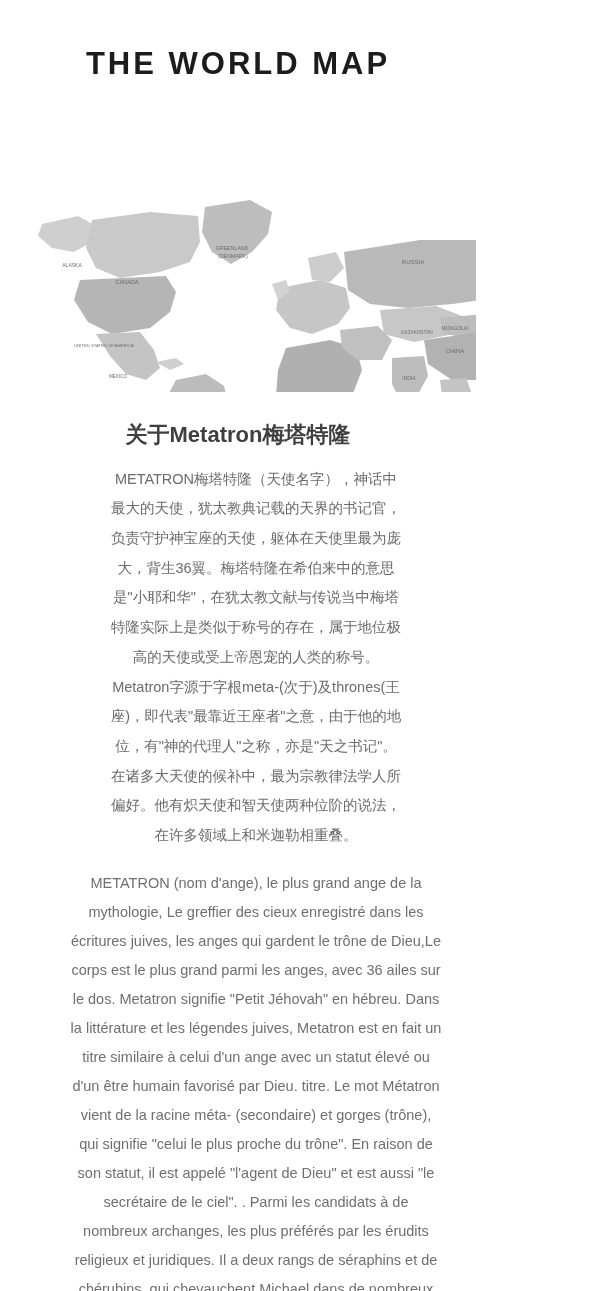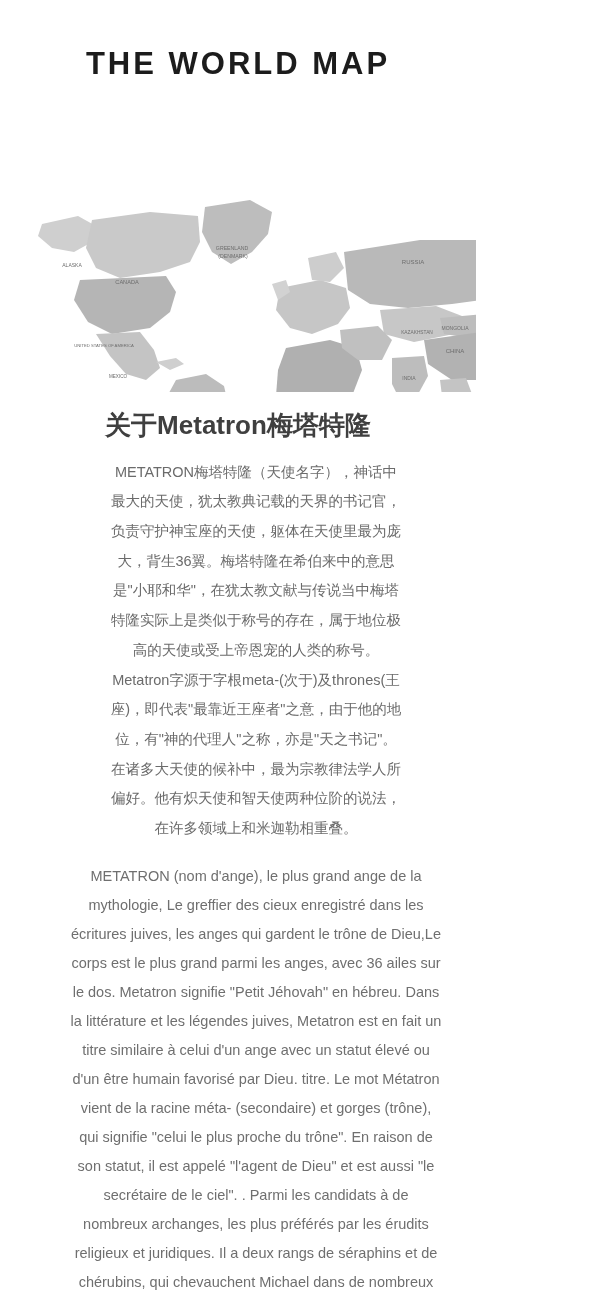--- a/index.html
+++ b/index.html
@@ -46,23 +46,23 @@
     height: 280px;
   }
   .map-label {
     font-family: "Liberation Sans", sans-serif;
     fill: #6d6d6d;
   }
 
   
   .section-heading {
     text-align: center;
-    font-size: 26px;
+    font-size: 22px;
     color: #3f3f3f;
-    margin-top: 16px;
+    margin-top: 28px;
     margin-bottom: 14px;
     font-family: "Liberation Sans", sans-serif;
   }
   .para {
     text-align: center;
     font-size: 14.5px;
     line-height: 2.0;
     color: #6b6b6b;
     padding: 0 30px;
     font-family: "Liberation Sans", sans-serif;

